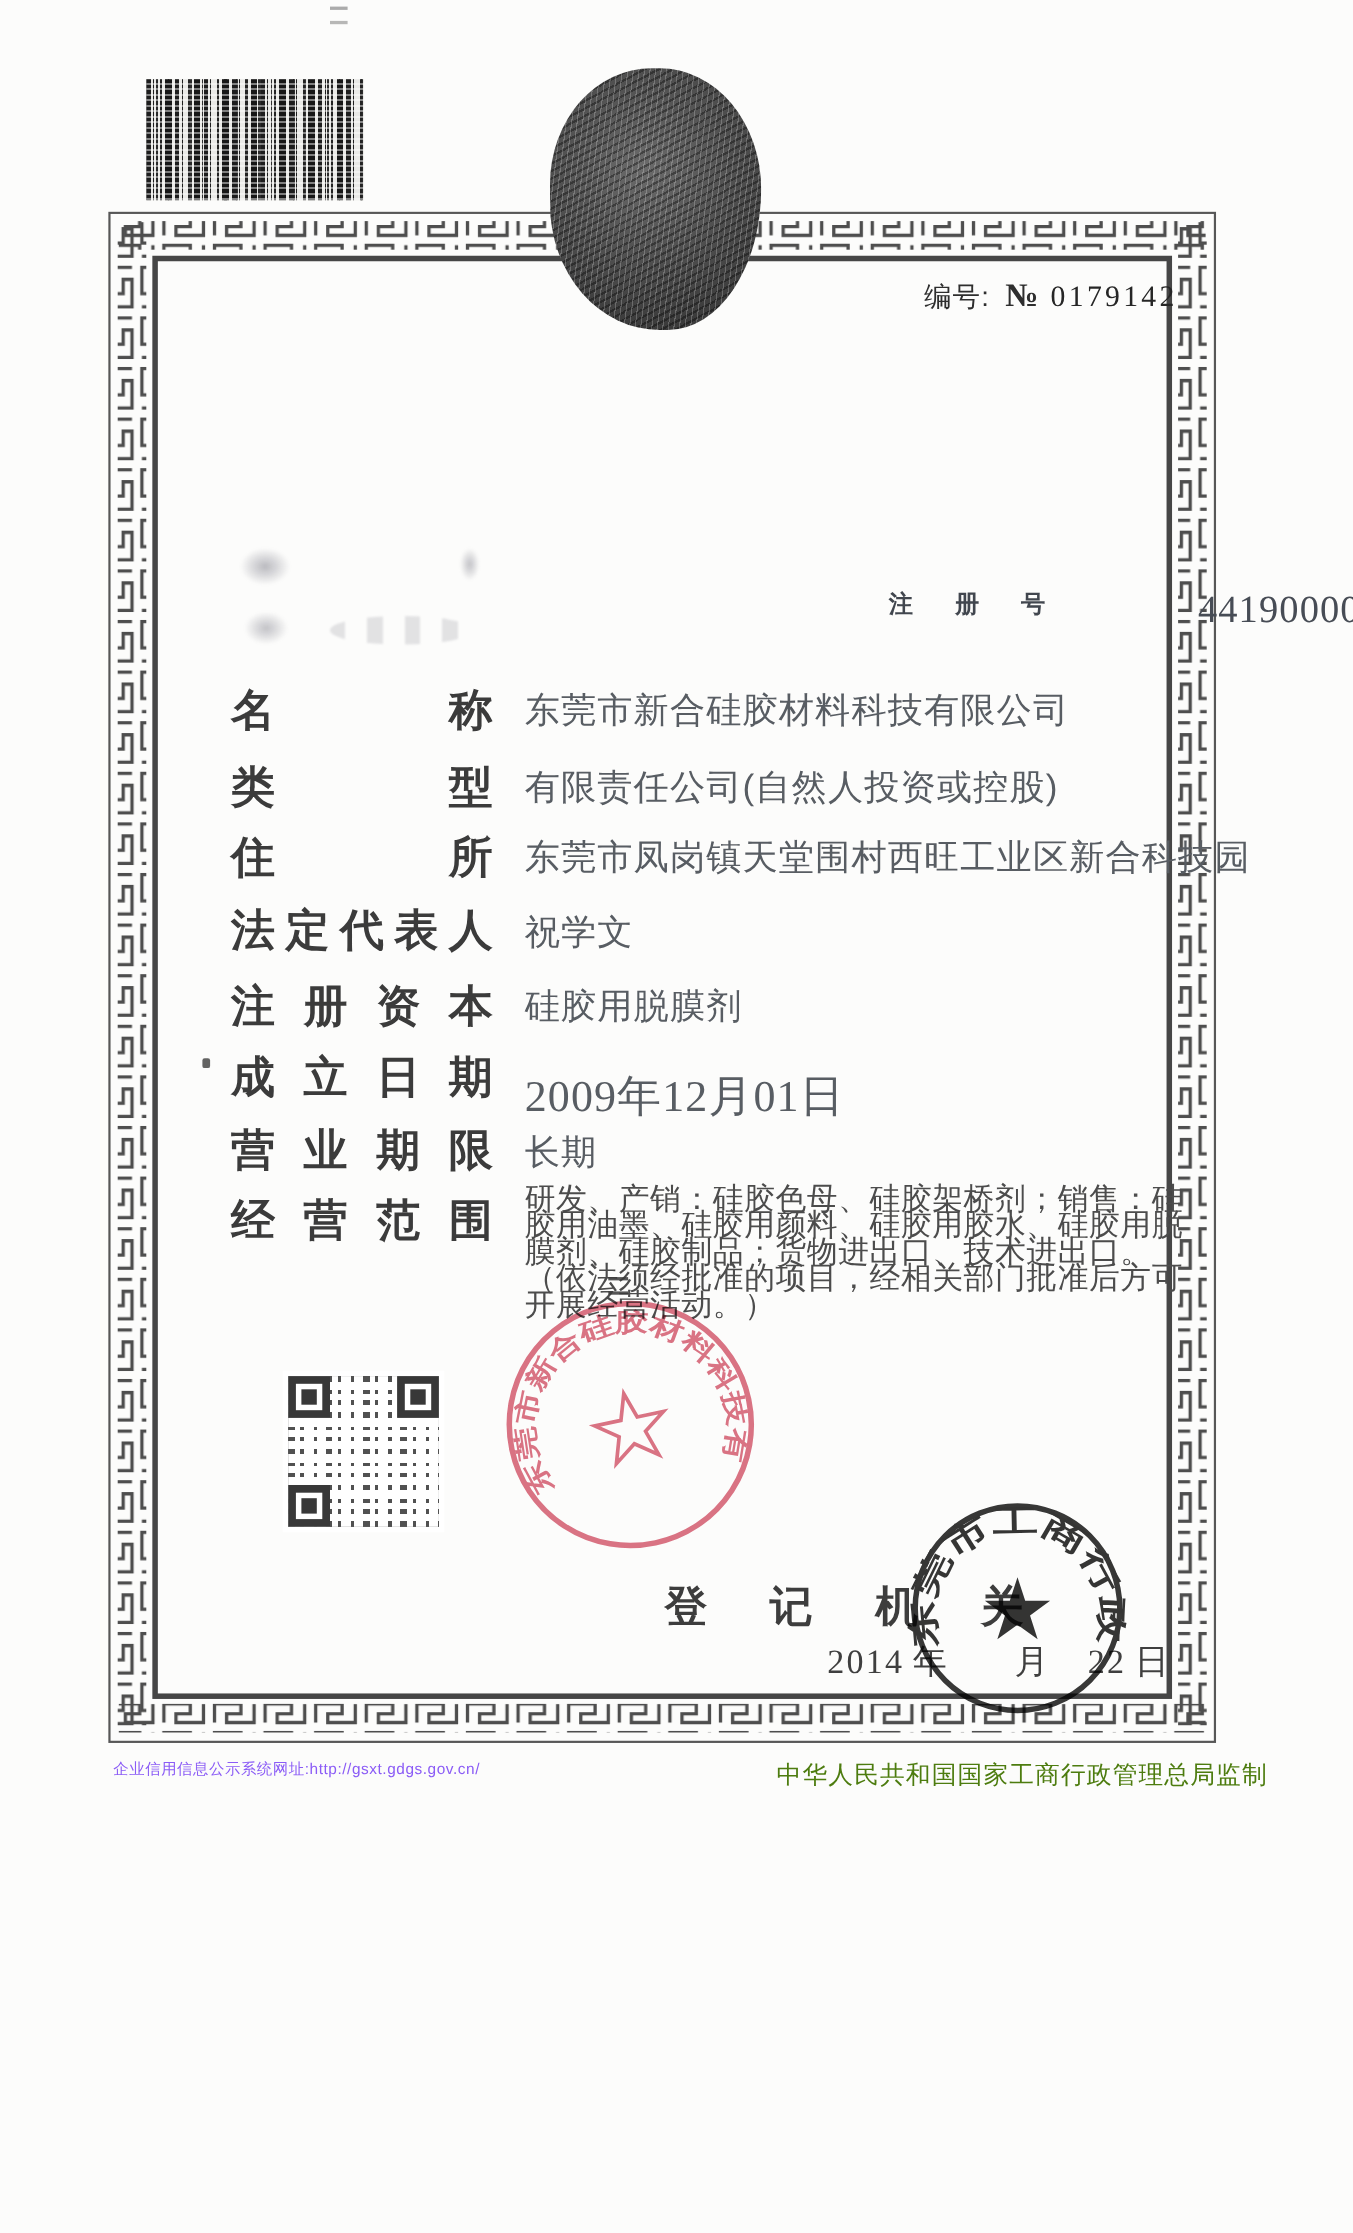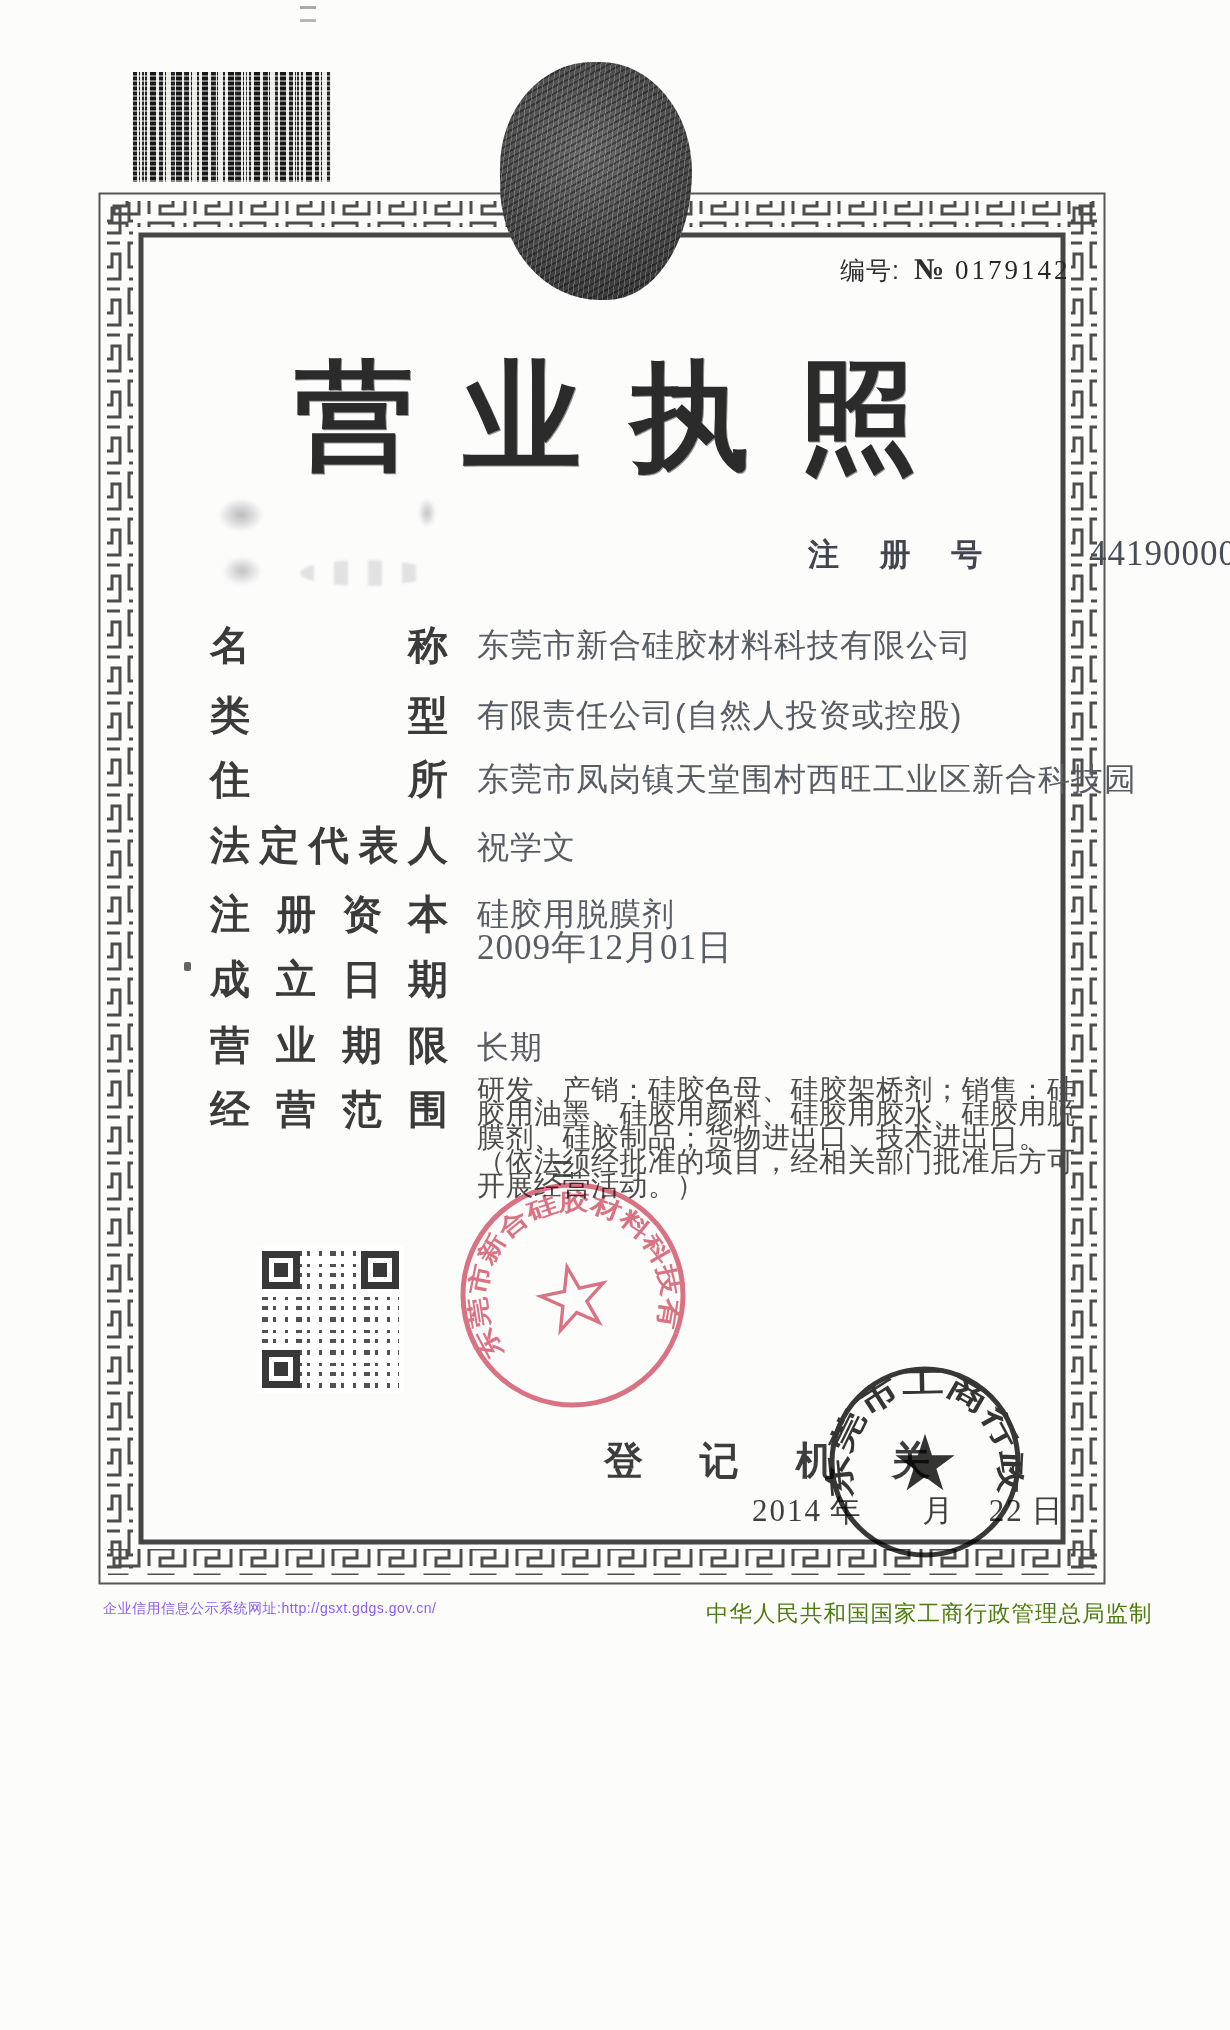--- a/index.html
+++ b/index.html
@@ -37,32 +37,32 @@
   .serial .no-sym{font-family:"Liberation Serif",serif;font-weight:bold;font-size:30px;margin:0 10px 0 14px;}
   .serial .digits{font-family:"Liberation Serif",serif;font-size:27px;letter-spacing:3px;color:#262626;}
   
   .title{
     position:absolute;left:295px;top:352px;font-size:118px;line-height:1.1;
     font-weight:900;color:#2b2b2b;letter-spacing:50px;white-space:nowrap;
     text-shadow:1px 1px 0 rgba(40,40,40,.5);
   }
   
   .regno{position:absolute;left:598px;top:534px;white-space:nowrap;}
-  .regno .lab{font-size:31px;font-weight:600;letter-spacing:16px;color:#41464e;}
+  .regno .lab{font-size:22px;font-weight:600;letter-spacing:16px;color:#41464e;}
   .regno .val{font-family:"Liberation Serif",serif;font-size:35px;letter-spacing:1px;color:#474c55;margin-left:14px;}
   
   .lab{position:absolute;left:210px;width:238px;display:flex;justify-content:space-between;
        font-size:40px;font-weight:700;color:#3b3b3b;white-space:nowrap;}
   .val{position:absolute;left:477px;font-size:32px;color:#585d63;white-space:nowrap;letter-spacing:1px;}
   .r1 .lab{top:618px}.r1 .val{top:624px}
   .r2 .lab{top:688px}.r2 .val{top:694px}
   .r3 .lab{top:752px}.r3 .val{top:758px}
   .r4 .lab{top:818px}.r4 .val{top:826px}
   .r5 .lab{top:887px}.r5 .val{top:893px}
-  .r6 .lab{top:952px}.r6 .val{top:924px;font-family:"Liberation Serif",serif;font-size:35px;}
+  .r6 .lab{top:952px}.r6 .val{top:969px;font-family:"Liberation Serif",serif;font-size:40px;}
   .r7 .lab{top:1018px}.r7 .val{top:1026px}
   .r8 .lab{top:1082px}
   .r8 .val{top:1078px;width:608px;white-space:normal;font-size:28px;line-height:24px;
            color:#4c4c4c;letter-spacing:.5px;font-weight:500;}
   .range-mark{position:absolute;left:553px;top:1161px;width:18px;height:10px;
     border-top:3px solid #3a3a3a;border-bottom:3px solid #3a3a3a;opacity:.85;}
   .dot-artifact{position:absolute;left:184px;top:962px;width:7px;height:9px;background:rgba(60,60,60,.8);border-radius:2px;}
   .smudge{position:absolute;border-radius:50%;filter:blur(1.5px);}
   .sm1{left:218px;top:498px;width:46px;height:34px;background:radial-gradient(rgba(85,85,100,.4),rgba(0,0,0,0) 70%);}
   .sm2{left:222px;top:556px;width:40px;height:30px;background:radial-gradient(rgba(85,85,100,.35),rgba(0,0,0,0) 70%);}
@@ -116,21 +116,20 @@
     <rect x="10" y="9" width="988" height="26" fill="url(#mh)"></rect>
     <rect x="10" y="1357" width="988" height="26" fill="url(#mh)"></rect>
     <rect x="9" y="10" width="26" height="1372" fill="url(#mv)"></rect>
     <rect x="973" y="10" width="26" height="1372" fill="url(#mv)"></rect>
   </svg>
 
   <div class="serial">
     <span>编号:</span><span class="no-sym">№</span><span class="digits">0179142</span>
   </div>
 
-  <div class="title">营业执照</div>
 
   <div class="regno">
     <span class="lab">注 册 号</span>
     <span class="val">441900000687805</span>
   </div>
 
   <div class="smudge sm1"></div>
   <div class="smudge sm2"></div>
   <div class="smudge sm3"></div>
   <div class="smudge sm4"></div>

